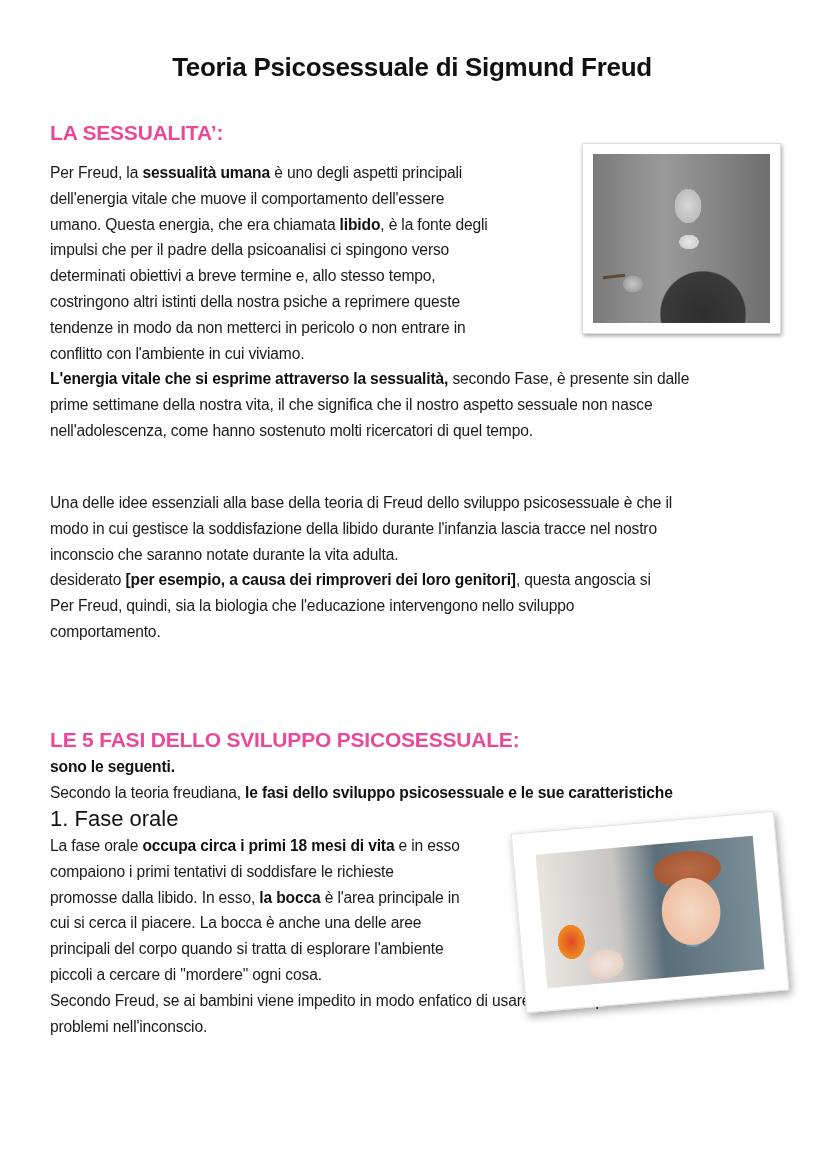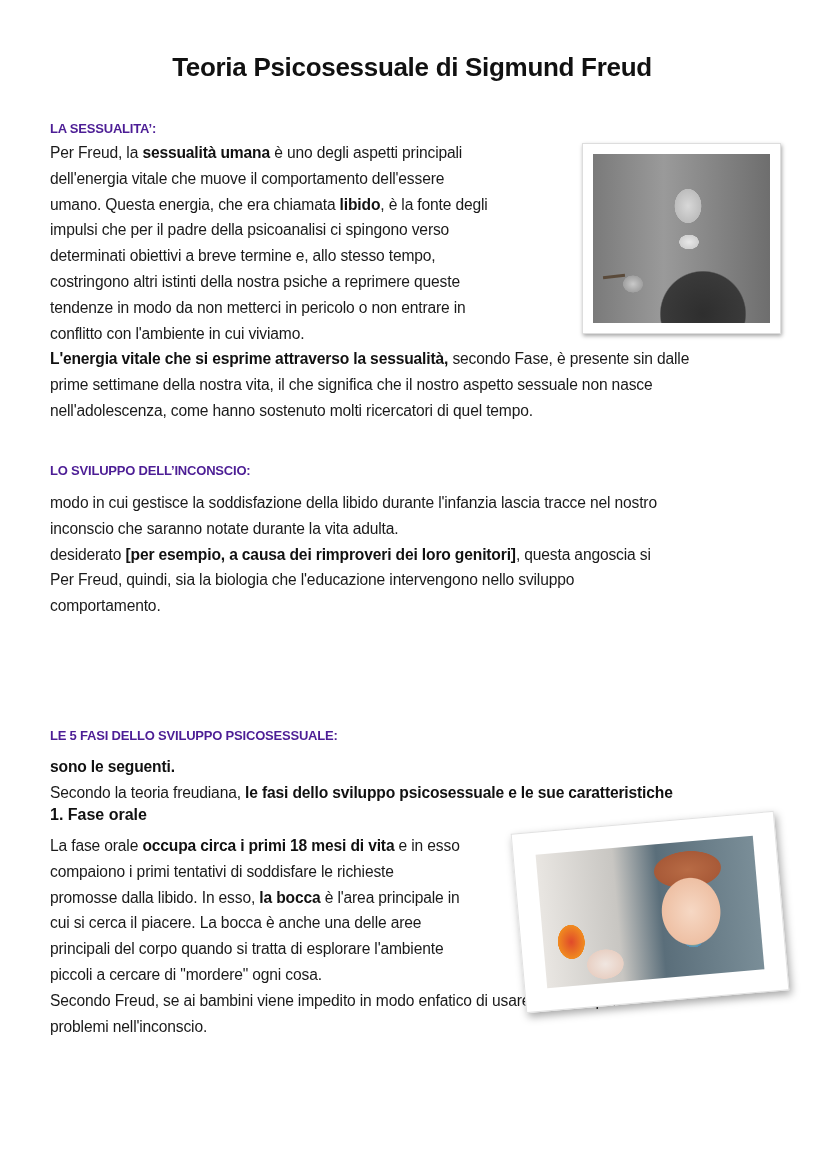--- a/index.html
+++ b/index.html
@@ -6,28 +6,28 @@
     body {
       width: 828px; height: 1171px; background: #ffffff; position: relative; overflow: hidden;
       font-family: "Liberation Sans", "DejaVu Sans", sans-serif; color: #111;
     }
     .page { position: absolute; left: 0; top: 0; width: 828px; height: 1171px; }
     .title {
       position: absolute; left: 0; width: 824px; top: 52px; text-align: center;
       font-size: 26px; font-weight: bold; letter-spacing: -0.3px; color: #111;
     }
     .h {
-      position: absolute; left: 50px; font-weight: bold; font-size: 13px; color: #4c1d95; letter-spacing: -0.2px;
+      position: absolute; left: 50px; font-weight: bold; font-size: 21px; color: #ec4899; letter-spacing: -0.2px;
     }
     .p {
       position: absolute; left: 50px; font-size: 15.6px; line-height: 25.8px; color: #1a1a1a; letter-spacing: -0.15px;
     }
     .p b { font-weight: bold; color: #111; }
     .line { display: block; white-space: nowrap; }
-    .sub { position: absolute; left: 50px; font-size: 16px; font-weight: bold; color: #111; }
+    .sub { position: absolute; left: 50px; font-size: 22px; font-weight: normal; color: #111; }
 
     
     .photo-freud {
       position: absolute; left: 582px; top: 143px; width: 197px; height: 189px;
       background: #fff; box-shadow: 1px 2px 4px rgba(0,0,0,0.35); border: 1px solid #ddd;
     }
     .photo-freud .img {
       position: absolute; left: 10px; top: 10px; width: 177px; height: 169px;
       background:
         radial-gradient(ellipse 22px 28px at 95px 52px, #d8d8d8 0%, #bdbdbd 60%, transparent 62%),
@@ -58,41 +58,41 @@
     }
   </style>
 </head>
 <body>
 
 <div class="page">
 
   <div class="title">Teoria Psicosessuale di Sigmund Freud</div>
 
   <div class="h" style="top:121px">LA SESSUALITA’:</div>
-  <div class="p" style="top:140px">
+  <div class="p" style="top:160px">
       <span class="line"><span>Per Freud, la </span><b>sessualità umana</b><span> è uno degli aspetti principali</span></span>
       <span class="line"><span>dell'energia vitale che muove il comportamento dell'essere</span></span>
       <span class="line"><span>umano. Questa energia, che era chiamata </span><b>libido</b><span>, è la fonte degli</span></span>
       <span class="line"><span>impulsi che per il padre della psicoanalisi ci spingono verso</span></span>
       <span class="line"><span>determinati obiettivi a breve termine e, allo stesso tempo,</span></span>
       <span class="line"><span>costringono altri istinti della nostra psiche a reprimere queste</span></span>
       <span class="line"><span>tendenze in modo da non metterci in pericolo o non entrare in</span></span>
       <span class="line"><span>conflitto con l'ambiente in cui viviamo.</span></span>
       <span class="line"><b>L'energia vitale che si esprime attraverso la sessualità,</b><span> secondo Fase, è presente sin dalle</span></span>
       <span class="line"><span>prime settimane della nostra vita, il che significa che il nostro aspetto sessuale non nasce</span></span>
       <span class="line"><span>nell'adolescenza, come hanno sostenuto molti ricercatori di quel tempo.</span></span>
     </div>
 
   <div class="photo-freud" title="Ritratto di Sigmund Freud con sigaro">
     <div class="img"></div>
     <div class="cigar"></div>
   </div>
 
-  <div class="h" style="top:463px">LO SVILUPPO DELL’INCONSCIO:</div>
   <div class="p" style="top:490px">
+      <span class="line"><span>Una delle idee essenziali alla base della teoria di Freud dello sviluppo psicosessuale è che il</span></span>
       <span class="line"><span>modo in cui gestisce la soddisfazione della libido durante l'infanzia lascia tracce nel nostro</span></span>
       <span class="line"><span>inconscio che saranno notate durante la vita adulta.</span></span>
       <span class="line"><span>desiderato </span><b>[per esempio, a causa dei rimproveri dei loro genitori]</b><span>, questa angoscia si</span></span>
       <span class="line"><span>Per Freud, quindi, sia la biologia che l'educazione intervengono nello sviluppo</span></span>
       <span class="line"><span>comportamento.</span></span>
     </div>
 
   <div class="h" style="top:728px">LE 5 FASI DELLO SVILUPPO PSICOSESSUALE:</div>
   <div class="p" style="top:754px">
       <span class="line"><b>sono le seguenti.</b></span>

